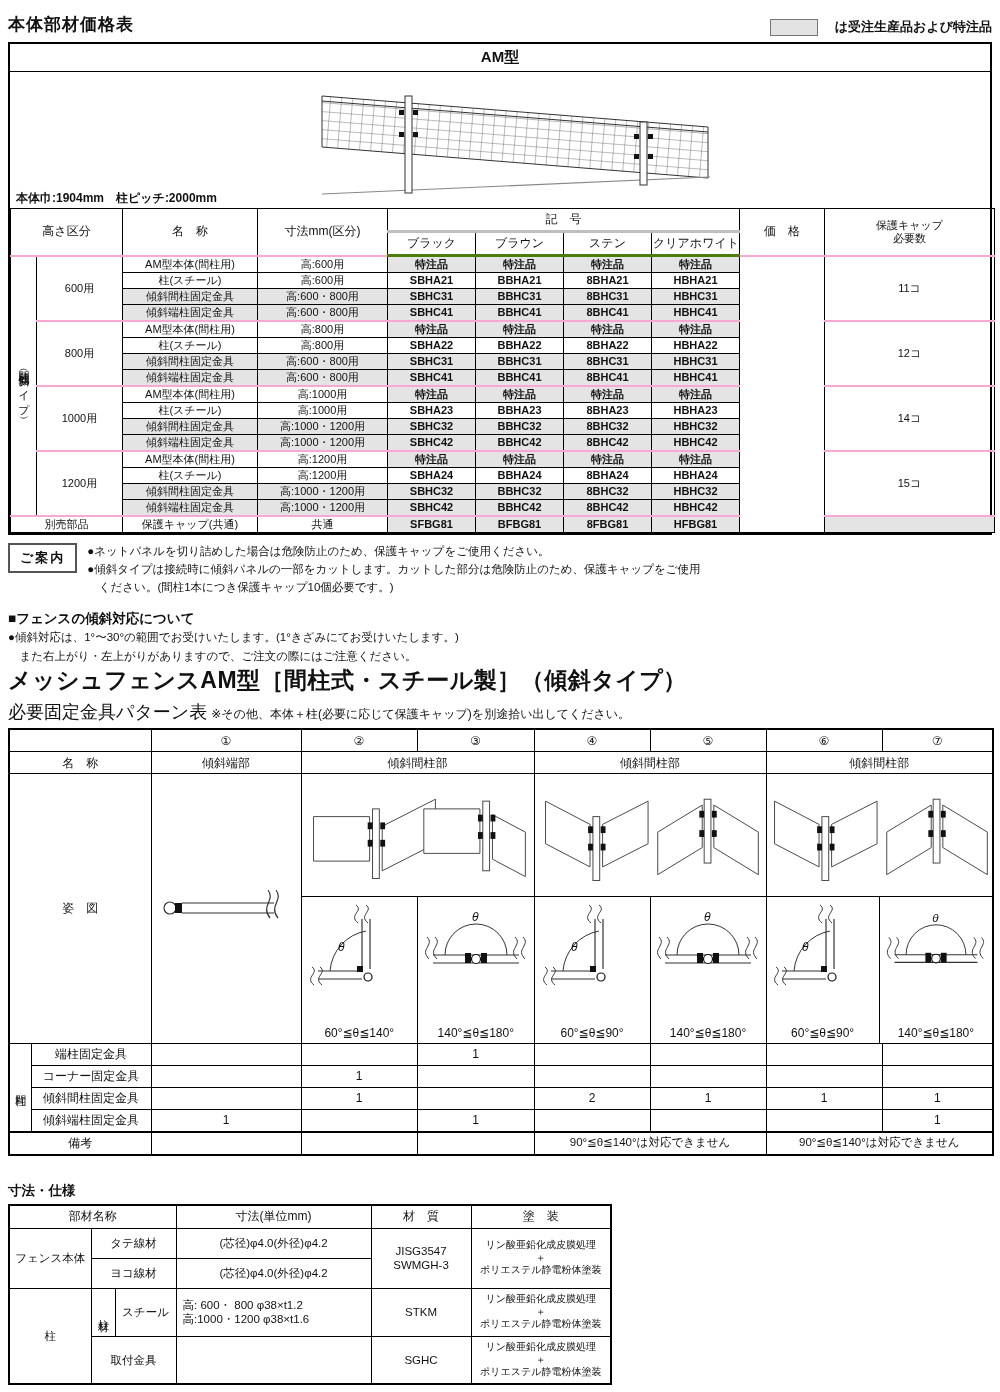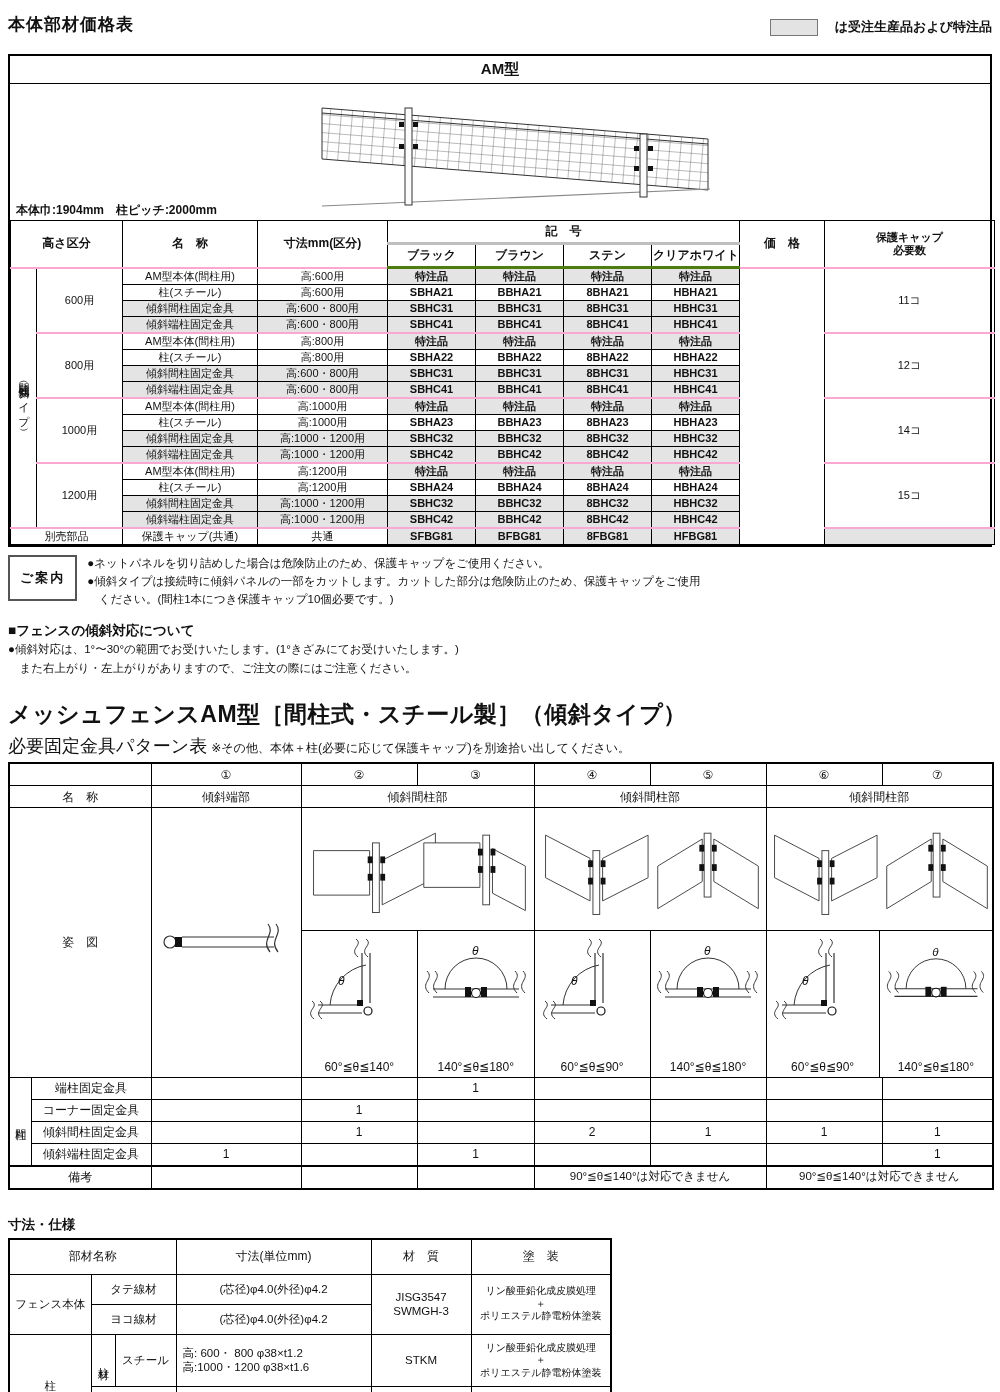--- a/index.html
+++ b/index.html
@@ -5,67 +5,67 @@
   html,body{margin:0;padding:0;background:#fff;}
   body{width:1000px;height:1392px;overflow:hidden;box-sizing:border-box;padding:10px 8px;
        font-family:"Liberation Sans","DejaVu Sans",sans-serif;color:#111;}
   .preline{white-space:pre-line;}
   
   .page-header{display:flex;justify-content:space-between;align-items:flex-end;height:26px;}
   .page-title{font-size:17px;font-weight:bold;letter-spacing:1px;}
   .legend{display:flex;align-items:center;gap:17px;font-size:13px;font-weight:bold;}
   .legend-swatch{width:46px;height:15px;background:#e3e3e3;border:1px solid #777;}
   
-  .price-box{border:2px solid #000;margin-top:18px;width:984px;box-sizing:border-box;}
+  .price-box{border:2px solid #000;margin-top:6px;width:984px;box-sizing:border-box;}
   .model-header{border-bottom:1px solid #000;text-align:center;font-weight:bold;font-size:15px;padding:4px 0;}
   .illus{position:relative;height:136px;}
   .dims-note{position:absolute;left:6px;bottom:1px;font-size:12px;font-weight:bold;}
   .fence-svg{position:absolute;left:300px;top:2px;}
   table.price{border-collapse:collapse;width:100%;table-layout:fixed;border-top:1px solid #000;}
   .price th,.price td{border:1px solid #000;font-size:11px;text-align:center;padding:0 1px;
       overflow:hidden;white-space:nowrap;height:15px;line-height:1.15;}
-  .price thead th{font-weight:bold;font-size:12px;height:21px;}
+  .price thead th{font-weight:normal;font-size:12px;height:21px;}
   .price thead tr:last-child th{border-bottom:3px solid #4d7c0f;}
   .price thead th.cap-h{font-size:11px;white-space:pre-line;}
   .price thead th.kigo{border-bottom:3px solid #bfbfbf;}
   .price td.code{font-weight:bold;font-size:11px;}
   .price .shaded{background:#e4e4e4;}
   .price tr.thick-top td{border-top:2px solid #f9a8d4;}
   .vert-label{writing-mode:vertical-rl;text-orientation:upright;margin:0 auto;font-size:11px;letter-spacing:1px;line-height:1;}
   
   .guide{display:flex;gap:10px;margin-top:8px;align-items:flex-start;}
-  .guide-label{border:2px solid #555;font-size:13px;font-weight:bold;padding:12px 10px;letter-spacing:2px;}
+  .guide-label{border:2px solid #555;font-size:13px;font-weight:bold;padding:4px 10px;letter-spacing:2px;}
   .guide-bullets{font-size:11.5px;line-height:1.55;}
   
   .slope{margin-top:14px;}
   .slope-h{font-size:13.5px;font-weight:bold;}
   .slope-lines{font-size:11.5px;line-height:1.6;}
   
-  .big-h{font-size:23px;font-weight:bold;margin-top:22px;letter-spacing:0.5px;}
+  .big-h{font-size:23px;font-weight:bold;letter-spacing:0.5px;}
   .sub-h{display:flex;align-items:baseline;gap:4px;margin-top:4px;}
   .sub-h .t{font-size:18px;font-weight:normal;}
   .sub-h .n{font-size:12px;}
   table.pattern{border-collapse:collapse;width:984px;table-layout:fixed;border:2px solid #000;margin-top:4px;}
   .pattern th,.pattern td{border:1px solid #000;font-size:12px;text-align:center;padding:0 1px;line-height:1.2;}
   .pattern thead th{font-weight:normal;height:21px;}
   .pattern td.fig-cell{padding:0;height:256px;vertical-align:top;}
   .figwrap{height:100%;display:flex;flex-direction:column;}
   .persp{height:122px;border-bottom:1px solid #000;display:flex;align-items:center;justify-content:center;}
   .plans{flex:1;display:flex;}
   .plan{flex:1;display:flex;flex-direction:column;align-items:center;justify-content:flex-end;padding-bottom:2px;gap:1px;}
   .plan + .plan{border-left:1px solid #000;}
   .angle{font-size:12px;white-space:nowrap;margin-top:28px;}
   .pattern td.qty{height:21px;font-size:12px;}
   .pattern td.pname{text-align:center;font-size:12px;height:21px;}
   .pattern tr.thick-top td{border-top:2px solid #000;}
   .pattern td.remark{font-size:11.5px;}
   
   .spec-h{font-size:13.5px;font-weight:bold;margin-top:26px;}
   table.spec{border-collapse:collapse;width:602px;table-layout:fixed;border:2px solid #000;margin-top:4px;}
-  .spec th,.spec td{border:1px solid #000;font-size:11.5px;text-align:center;padding:7px 2px;line-height:1.25;}
+  .spec th,.spec td{border:1px solid #000;font-size:11.5px;text-align:center;padding:1px 2px;line-height:1.25;}
   .spec thead th{font-weight:normal;font-size:12px;height:20px;}
   .spec td.coat{font-size:10px;white-space:pre-line;}
   .spec td.size-l{text-align:left;padding-left:6px;white-space:pre-line;}
   .spec td.mat{white-space:pre-line;}
   svg{display:block;}
 </style>
 </head>
 <body>
 
 <div class="page-header">

